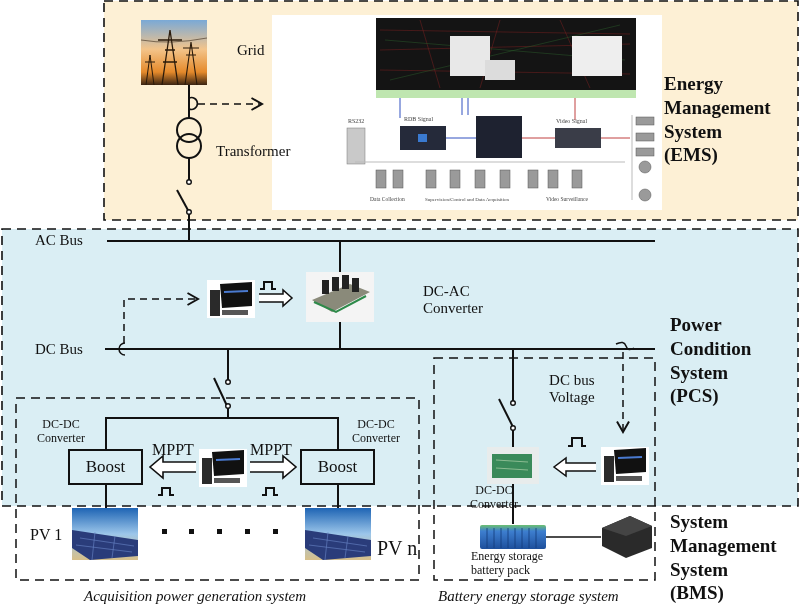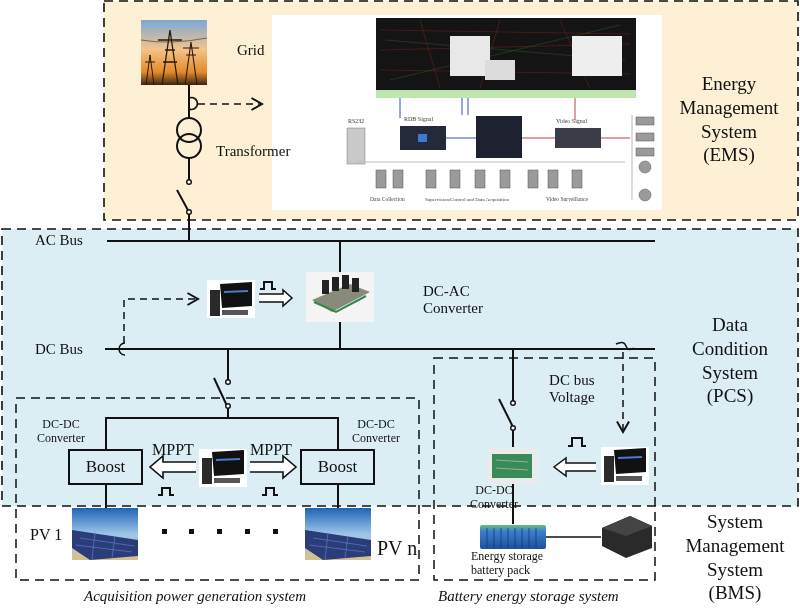--- a/index.html
+++ b/index.html
@@ -1,19 +1,19 @@
 <!DOCTYPE html>
 <html><head>
 <meta charset="utf-8">
 <style>
   html, body { margin: 0; padding: 0; background: #ffffff; }
   body { width: 800px; height: 613px; position: relative; overflow: hidden;
          font-family: "Liberation Serif", "DejaVu Serif", serif; color: #111; }
   .lbl { position: absolute; white-space: nowrap; font-size: 15px; line-height: 1.15; }
-  .sys-lbl { position: absolute; text-align: center; font-size: 19px; line-height: 1.25; }
+  .sys-lbl { position: absolute; font-size: 19px; line-height: 1.25; font-weight: bold; }
   .small { font-size: 12px; line-height: 1.15; }
   .ital { font-style: italic; font-size: 15px; }
   #diagram { position: absolute; left: 0; top: 0; }
   .box-text { position: absolute; display: flex; align-items: center; justify-content: center;
               font-size: 17px; }
 </style>
 </head>
 <body>
 
 <svg id="diagram" width="800" height="613" viewBox="0 0 800 613" xmlns="http://www.w3.org/2000/svg">
@@ -248,21 +248,21 @@
 
 <div class="lbl" style="left:35px;top:232px;">AC Bus</div>
 <div class="lbl" style="left:35px;top:341px;">DC Bus</div>
 
 <div class="lbl" style="left:386px;top:283px;margin-left:37px;">
   <div>DC-AC</div>
   <div>Converter</div>
 </div>
 
 <div class="sys-lbl" style="left:670px;top:313px;width:120px;">
-  <div>Data</div>
+  <div>Power</div>
   <div>Condition</div>
   <div>System</div>
   <div>(PCS)</div>
 </div>
 
 <div class="lbl" style="left:549px;top:372px;text-align:center;">
   <div>DC bus</div>
   <div>Voltage</div>
 </div>
 

